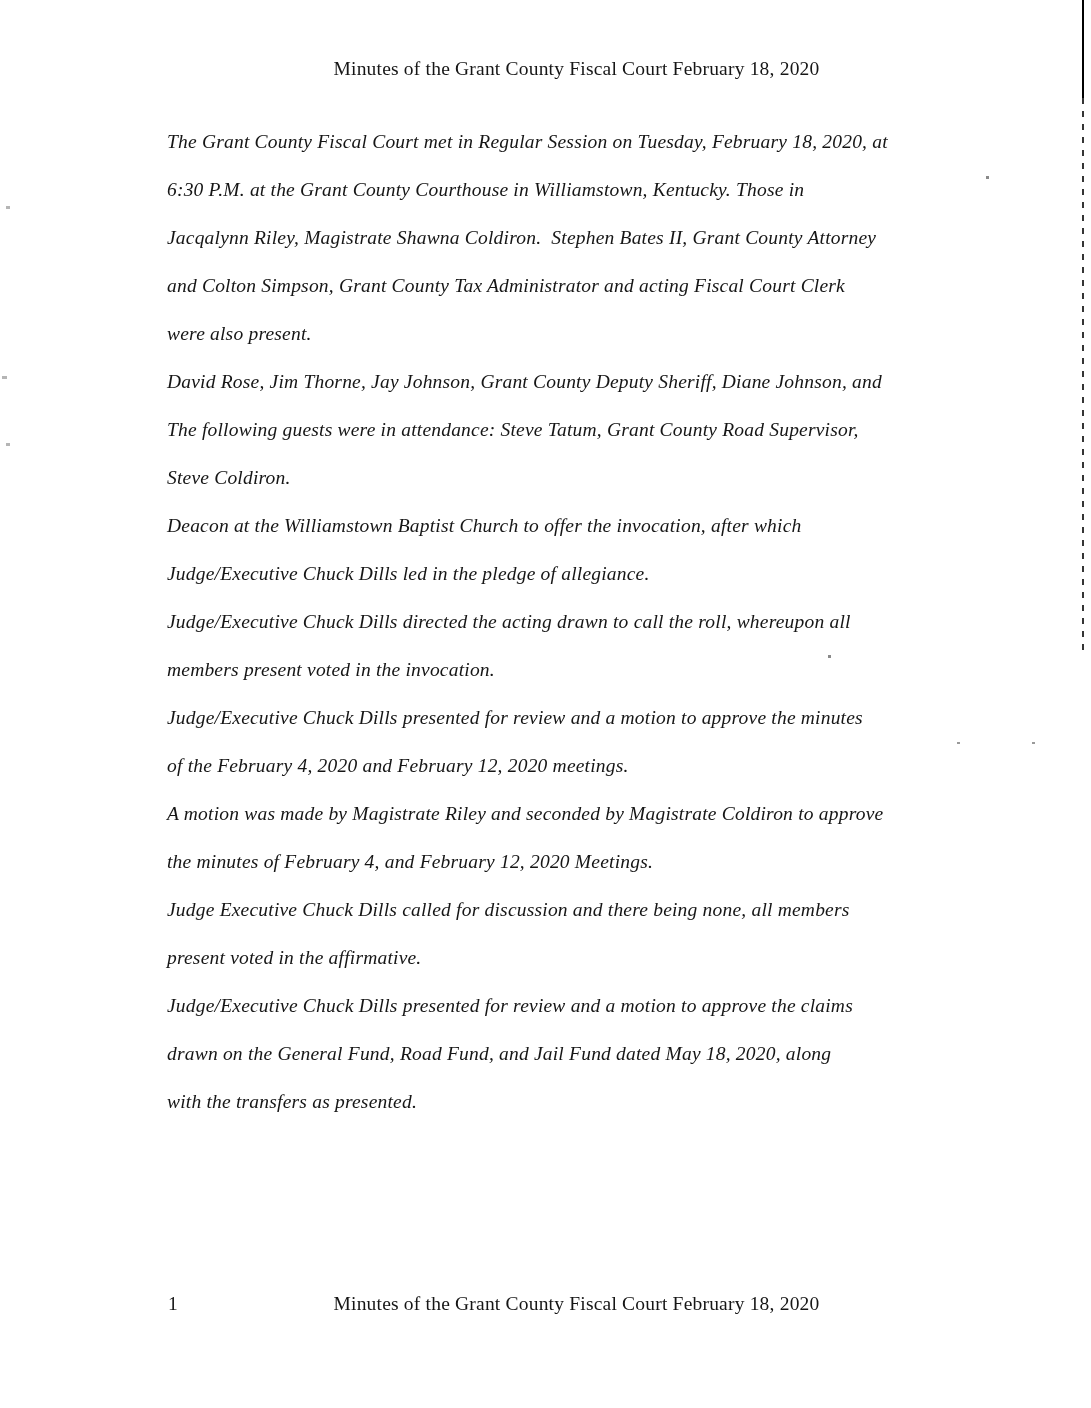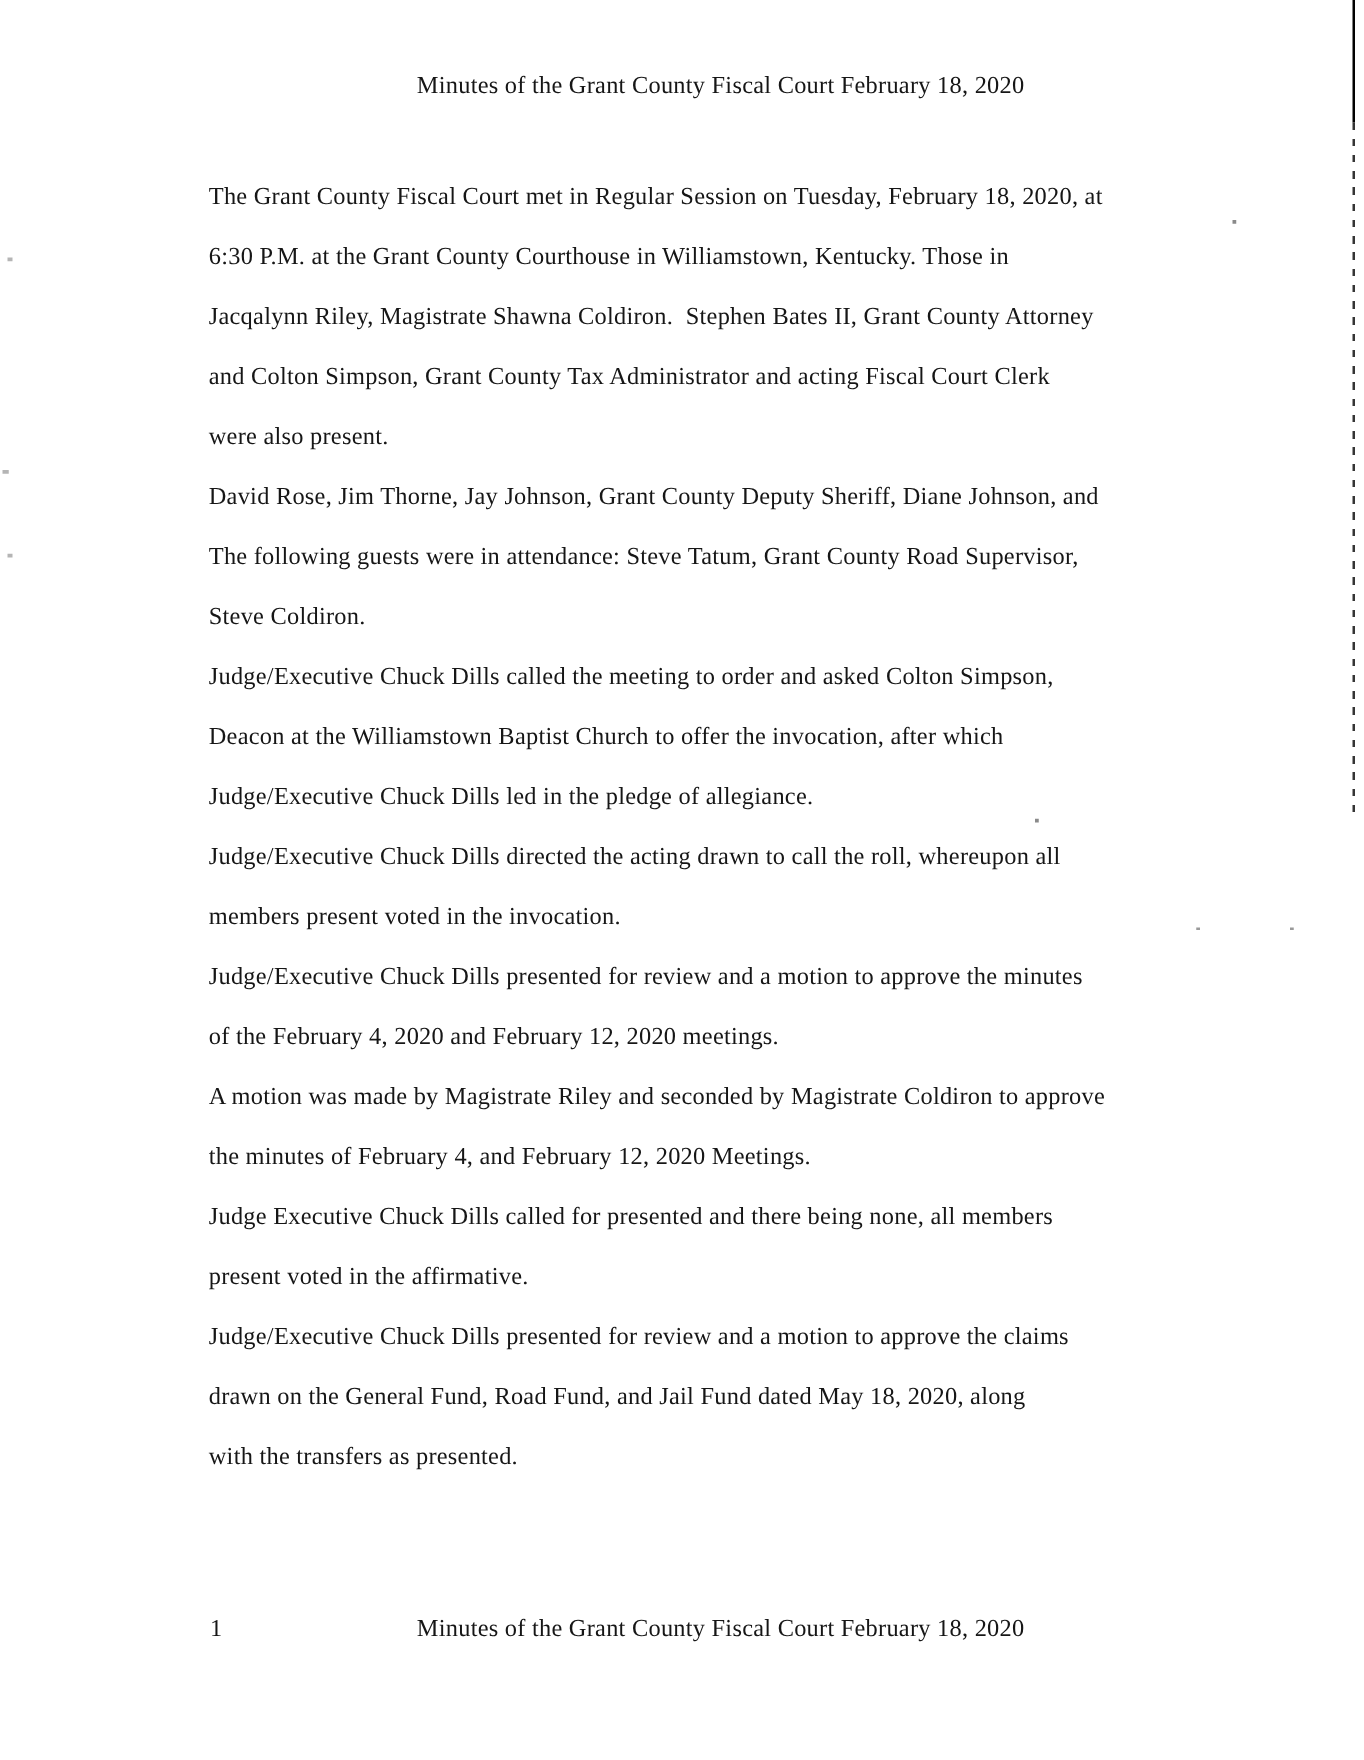--- a/index.html
+++ b/index.html
@@ -25,23 +25,24 @@
     box-sizing: border-box;
     text-align: center;
     font-size: 19.5px;
     font-weight: normal;
     margin: 0;
     white-space: pre;
     letter-spacing: 0.2px;
   }
   .doc-body {
     position: absolute;
-    top: 134px;
+    top: 118px;
     left: 167px;
     width: 790px;
+    font-style: italic;
   }
   .doc-body p.line {
     margin: 0;
     height: 48px;
     line-height: 48px;
     font-size: 19.5px;
     white-space: pre;
     letter-spacing: 0.2px;
   }
   .doc-footer {
@@ -124,30 +125,29 @@
 
   <div class="doc-body">
     <p class="line">The Grant County Fiscal Court met in Regular Session on Tuesday, February 18, 2020, at</p>
     <p class="line">6:30 P.M. at the Grant County Courthouse in Williamstown, Kentucky. Those in</p>
     <p class="line">Jacqalynn Riley, Magistrate Shawna Coldiron.  Stephen Bates II, Grant County Attorney</p>
     <p class="line">and Colton Simpson, Grant County Tax Administrator and acting Fiscal Court Clerk</p>
     <p class="line">were also present.</p>
     <p class="line">David Rose, Jim Thorne, Jay Johnson, Grant County Deputy Sheriff, Diane Johnson, and</p>
     <p class="line">The following guests were in attendance: Steve Tatum, Grant County Road Supervisor,</p>
     <p class="line">Steve Coldiron.</p>
-    <p class="line">Judge/Executive Chuck Dills called the meeting to order and asked Colton Simpson,</p>
     <p class="line">Deacon at the Williamstown Baptist Church to offer the invocation, after which</p>
     <p class="line">Judge/Executive Chuck Dills led in the pledge of allegiance.</p>
     <p class="line">Judge/Executive Chuck Dills directed the acting drawn to call the roll, whereupon all</p>
     <p class="line">members present voted in the invocation.</p>
     <p class="line">Judge/Executive Chuck Dills presented for review and a motion to approve the minutes</p>
     <p class="line">of the February 4, 2020 and February 12, 2020 meetings.</p>
     <p class="line">A motion was made by Magistrate Riley and seconded by Magistrate Coldiron to approve</p>
     <p class="line">the minutes of February 4, and February 12, 2020 Meetings.</p>
-    <p class="line">Judge Executive Chuck Dills called for presented and there being none, all members</p>
+    <p class="line">Judge Executive Chuck Dills called for discussion and there being none, all members</p>
     <p class="line">present voted in the affirmative.</p>
     <p class="line">Judge/Executive Chuck Dills presented for review and a motion to approve the claims</p>
     <p class="line">drawn on the General Fund, Road Fund, and Jail Fund dated May 18, 2020, along</p>
     <p class="line">with the transfers as presented.</p>
   </div>
 
   <div class="doc-footer">
     <span class="page-number">1</span>
     <span class="footer-title">Minutes of the Grant County Fiscal Court February 18, 2020</span>
   </div>

